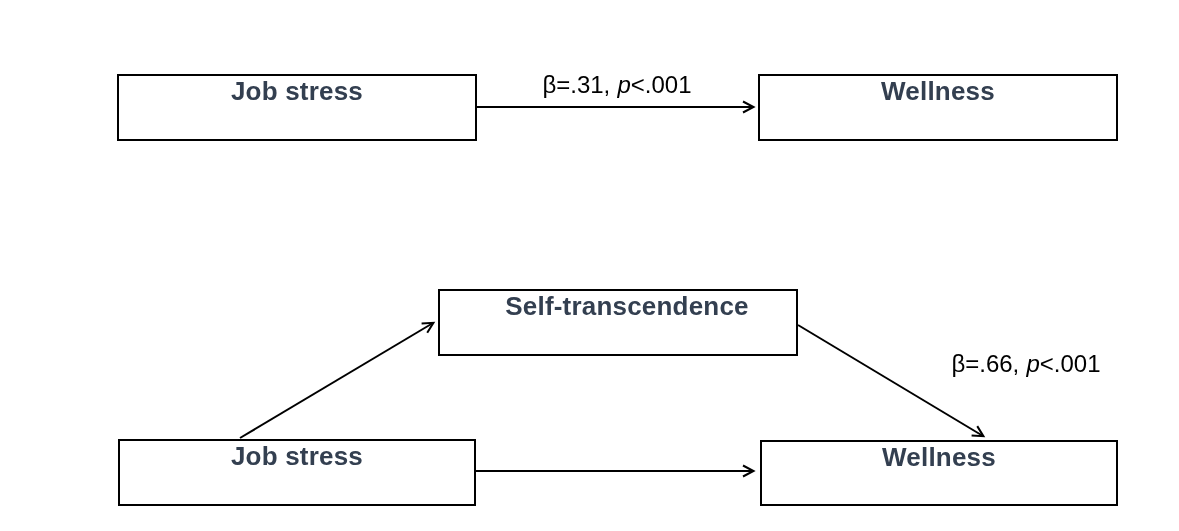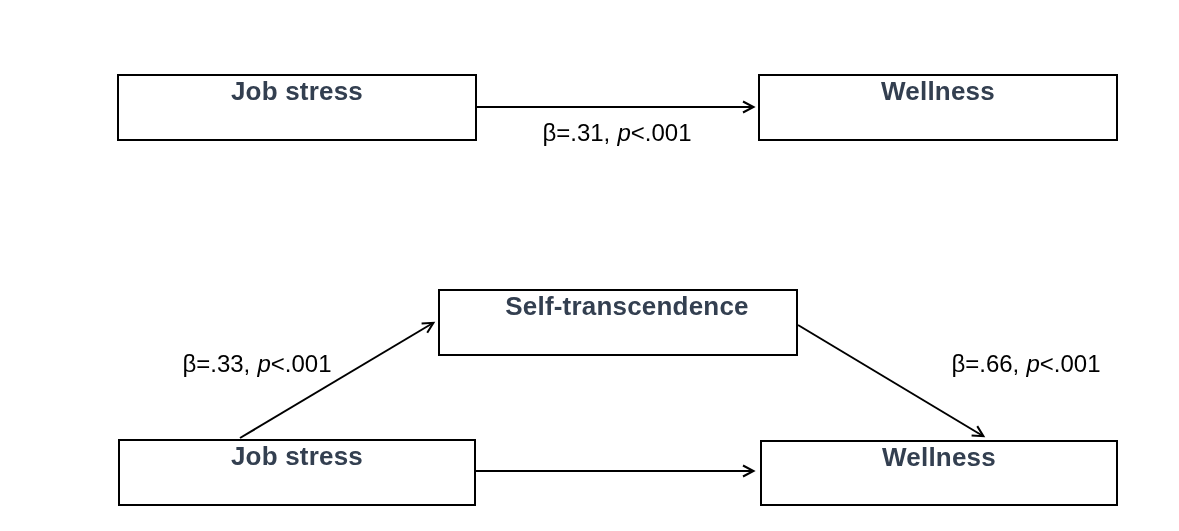--- a/index.html
+++ b/index.html
@@ -37,21 +37,21 @@
     font-size: 24px;
     line-height: 28px;
     text-align: center;
     white-space: nowrap;
   }
   .stat .p-sym { font-style: italic; margin-left: 0.30em; }
 
   
   .box-c-predictor { left: 117px; top: 74px;  width: 360px; height: 67px; }
   .box-c-outcome   { left: 758px; top: 74px;  width: 360px; height: 67px; }
-  .label-c         { left: 497px; top: 71px;  width: 240px; margin-top: 48px; }
+  .label-c         { left: 497px; top: 71px;  width: 240px; }
 
   
   .box-m-mediator  { left: 438px; top: 289px; width: 360px; height: 67px; padding-left: 18px; }
   .box-m-predictor { left: 118px; top: 439px; width: 358px; height: 67px; }
   .box-m-outcome   { left: 760px; top: 440px; width: 358px; height: 66px; }
   .label-a         { left: 147px; top: 350px; width: 220px; }
   .label-b         { left: 916px; top: 350px; width: 220px; }
   .label-cp        { left: 497px; top: 435px; width: 240px; }
 </style>
 </head>
@@ -84,20 +84,17 @@
   <div class="box box-m-mediator">
     <span class="box-label">Self-transcendence</span>
   </div>
   <div class="box box-m-predictor">
     <span class="box-label">Job stress</span>
   </div>
   <div class="box box-m-outcome">
     <span class="box-label">Wellness</span>
   </div>
 
-  <div class="stat label-a">
-    <span>β=.33,</span><span class="p-sym">p</span><span>&lt;.001</span>
-  </div>
   <div class="stat label-b">
     <span>β=.66,</span><span class="p-sym">p</span><span>&lt;.001</span>
   </div>
 
 </div>
 
 </body></html>

